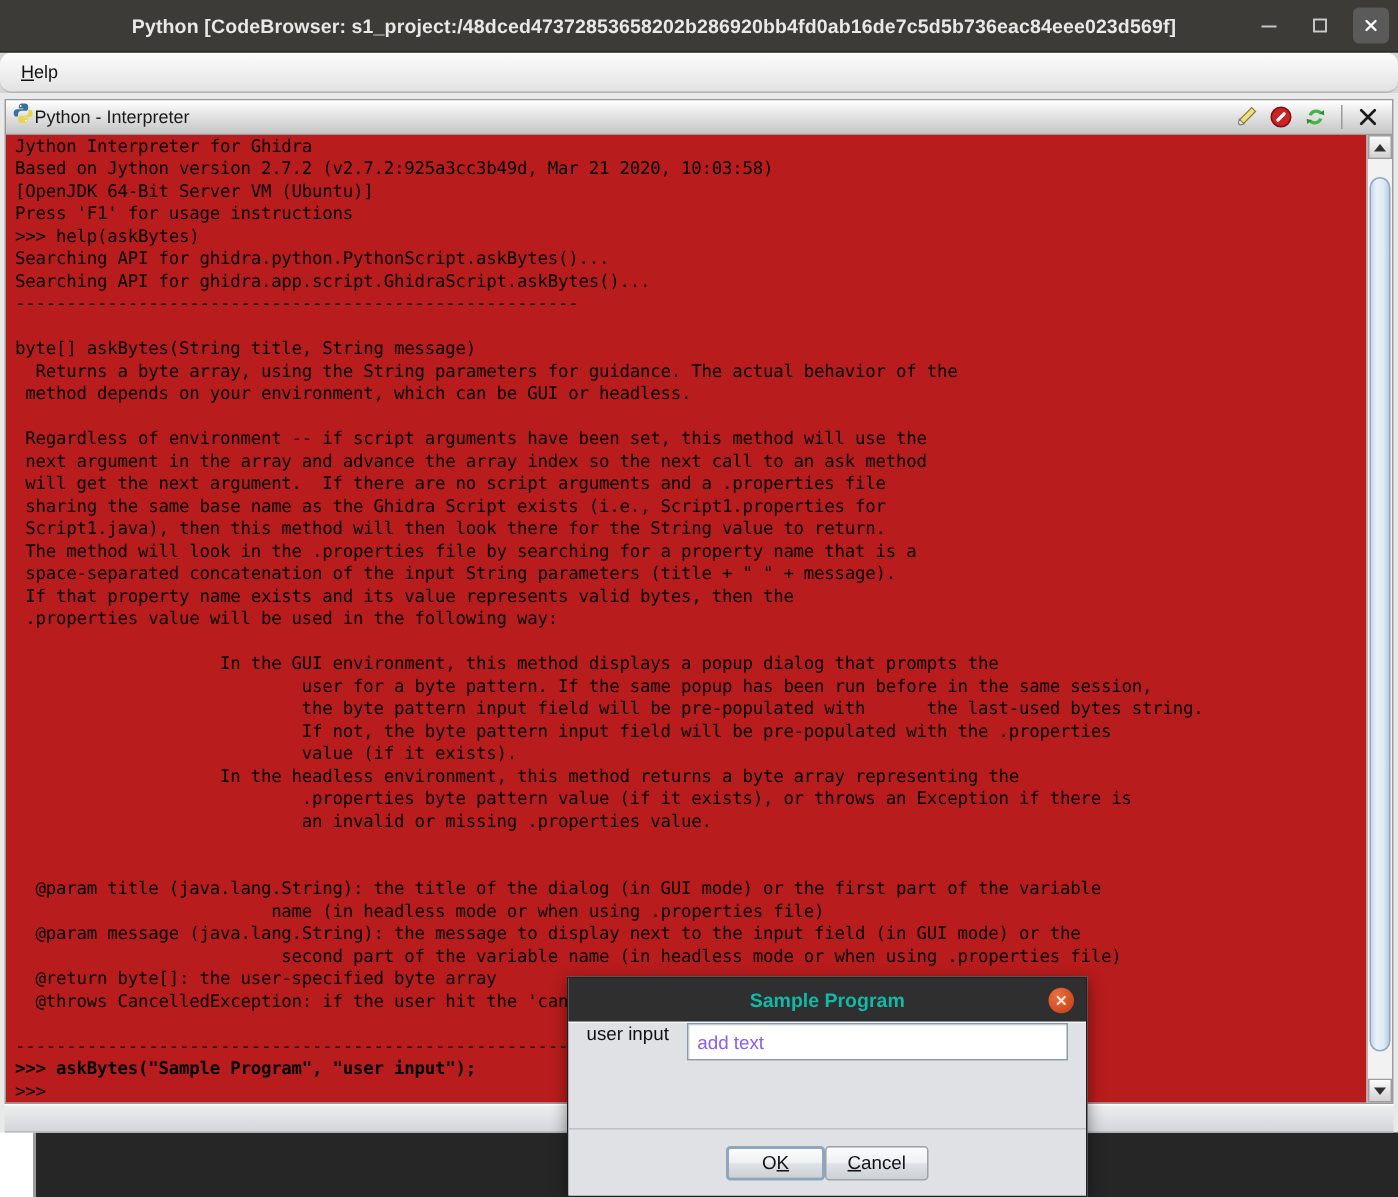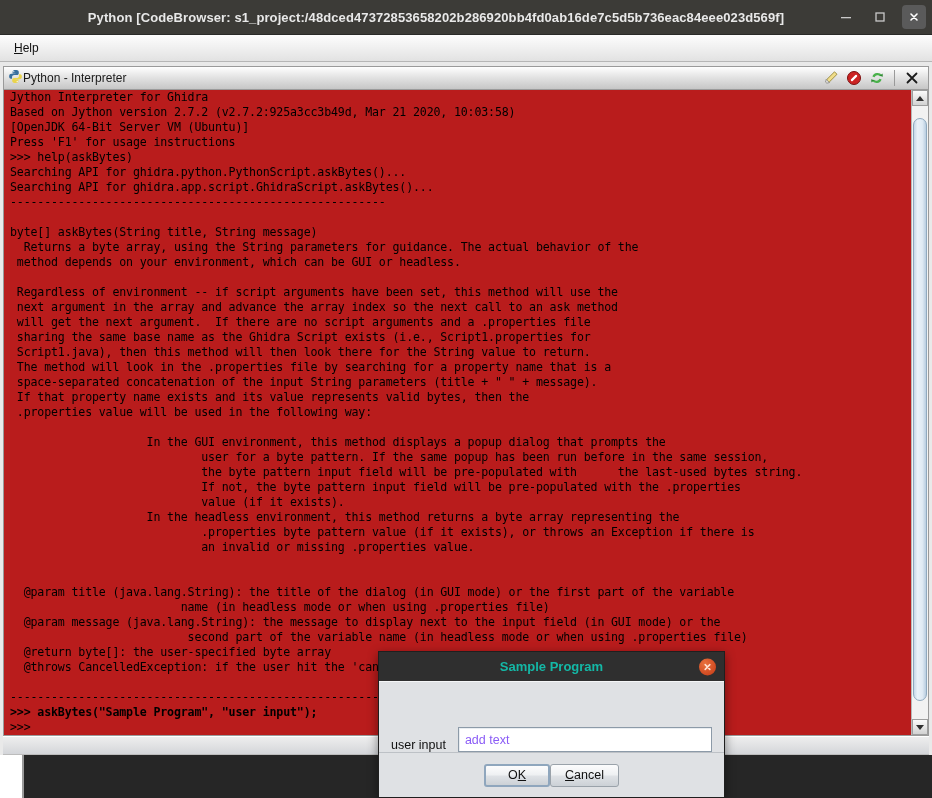--- a/index.html
+++ b/index.html
@@ -71,20 +71,21 @@
 
   
   .menubar {
     height: 26px;
     background: linear-gradient(to bottom, #fdfdfd 0%, #ededed 60%, #e2e2e2 100%);
     display: flex;
     align-items: center;
     padding-left: 8px;
     flex: none;
     border-bottom: 1px solid #b6b6b6;
+    border-radius: 8px;
   }
   .menu-item {
     font-size: 12px;
     color: #111;
     padding: 3px 6px;
     cursor: pointer;
   }
   .menu-item u { text-decoration: underline; }
 
   
@@ -244,21 +245,21 @@
     font-size: 11px;
     font-weight: bold;
     display: flex; align-items: center; justify-content: center;
     cursor: pointer;
     line-height: 1;
   }
   .dlg-body {
     flex: 1;
     background: #dfe1e4;
     border-top: 1px solid #f5f6f7;
-    display: flex; align-items: flex-end;
+    display: flex; align-items: flex-start;
     padding: 0 12px;
     box-sizing: border-box;
     min-height: 0;
   }
   .field-label {
     font-size: 12.5px;
     color: #101010;
     margin-right: 12px;
     white-space: nowrap;
   }

